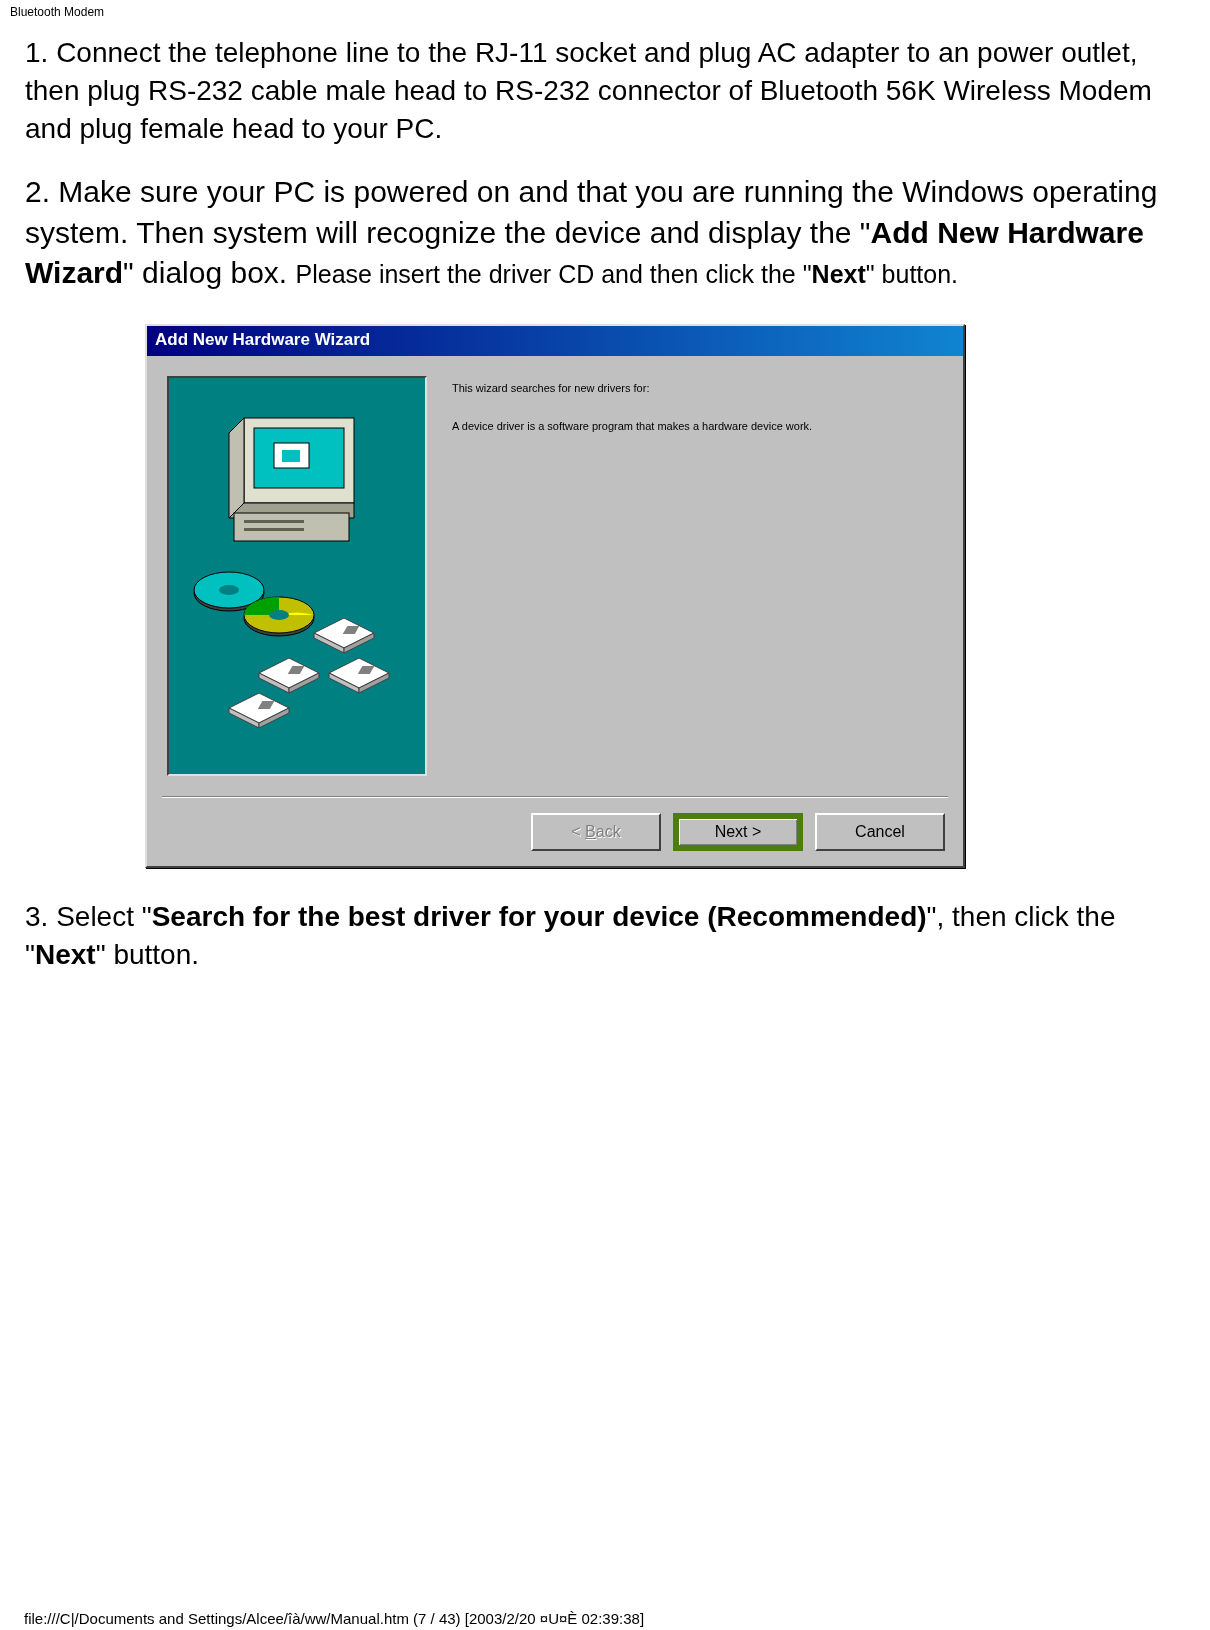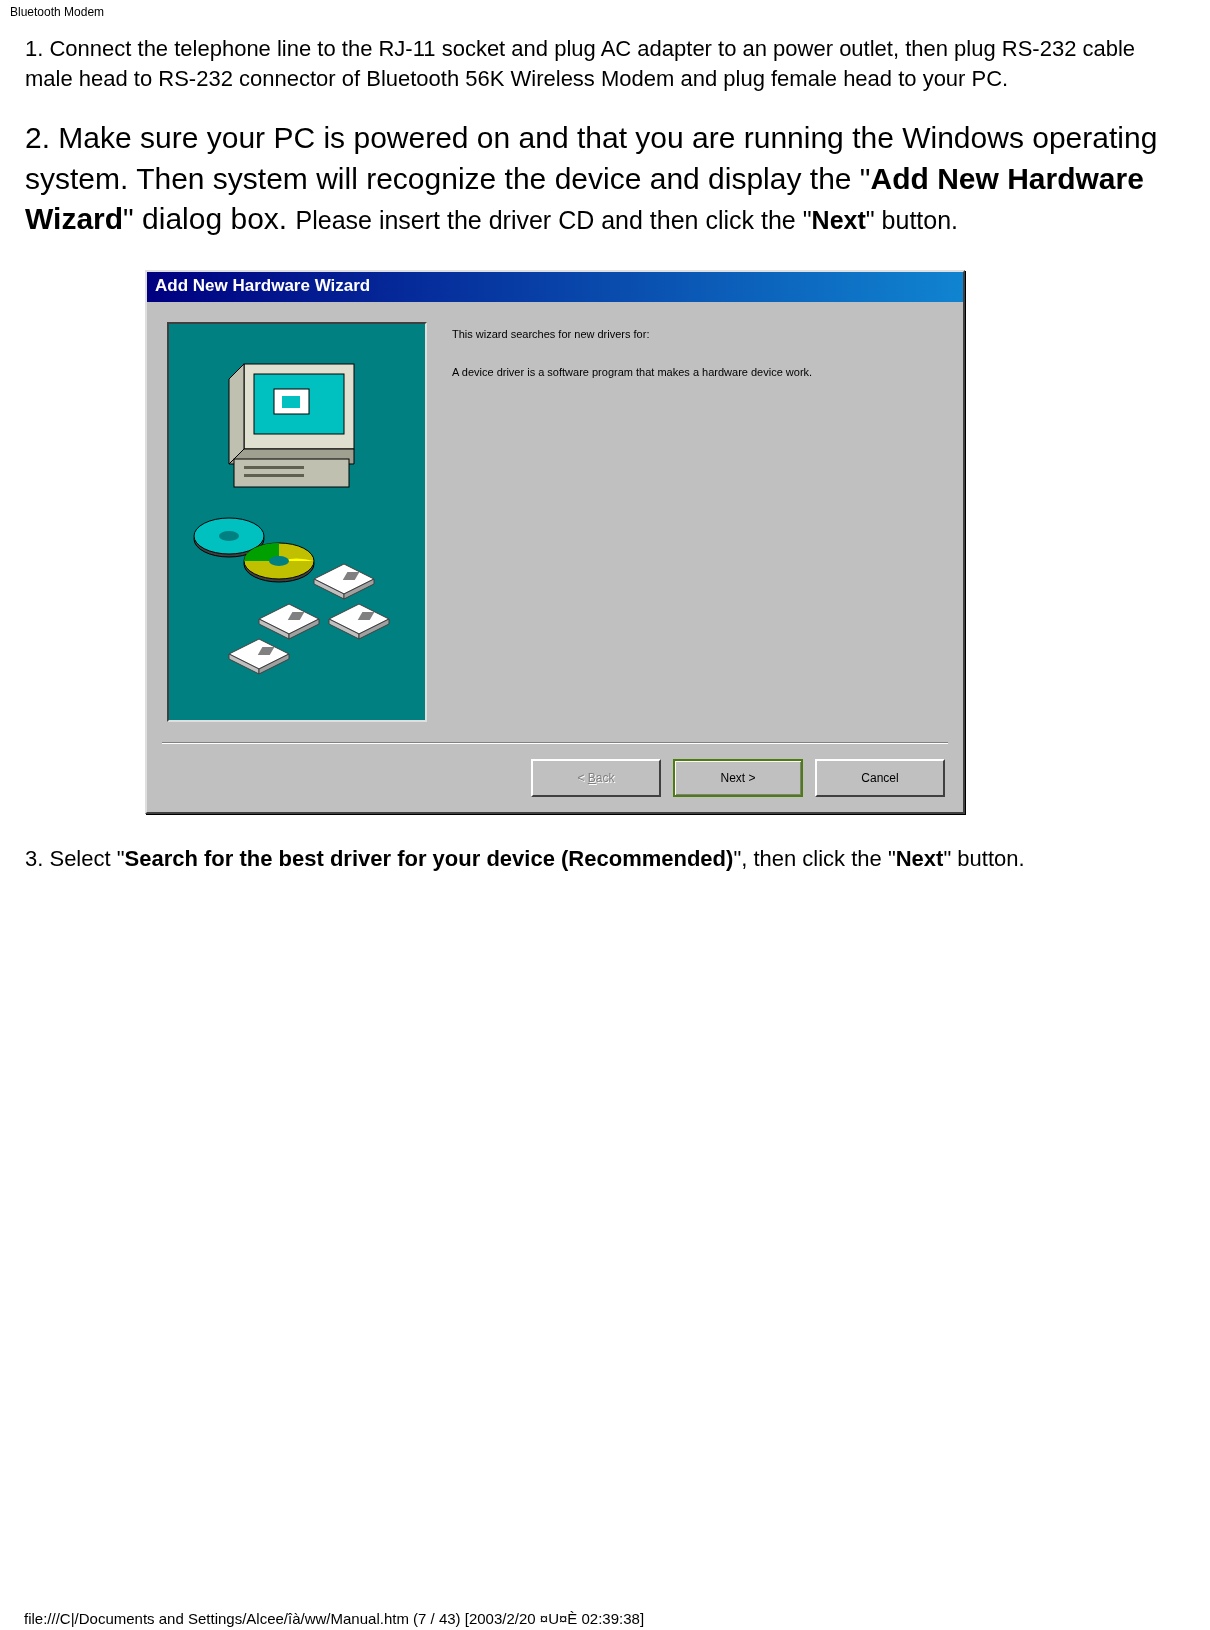--- a/index.html
+++ b/index.html
@@ -20,21 +20,21 @@
     }
     .content {
       padding: 10px 25px;
     }
     .step {
       margin-bottom: 25px;
       font-size: 25px;
       line-height: 1.35;
     }
     .step-1 {
-      font-size: 22px;
+      font-size: 28px;
     }
     .step-2 {
       font-size: 30px;
     }
     .step-2 .trailing {
       font-size: 25px;
       text-align: center;
     }
     .bold {
       font-weight: bold;
@@ -101,27 +101,27 @@
       justify-content: flex-end;
       padding: 15px 18px;
       gap: 12px;
     }
     .win-button {
       width: 130px;
       height: 38px;
       background: #c0c0c0;
       border: 2px solid;
       border-color: #ffffff #404040 #404040 #ffffff;
-      font-size: 12px;
+      font-size: 16px;
       font-family: inherit;
       cursor: pointer;
       position: relative;
     }
     .win-button.focused {
-      border: 2px solid #4d7c0f;
+      border: 6px solid #4d7c0f;
       box-shadow: inset 1px 1px 0 #ffffff, inset -1px -1px 0 #808080;
     }
     .win-button.disabled {
       color: #808080;
       text-shadow: 1px 1px 0 #ffffff;
     }
     .footer {
       position: fixed;
       bottom: 0;
       left: 2px;

